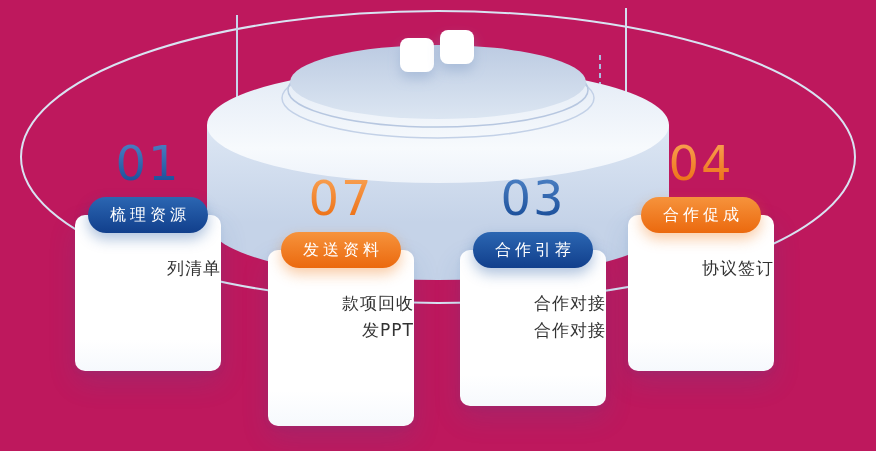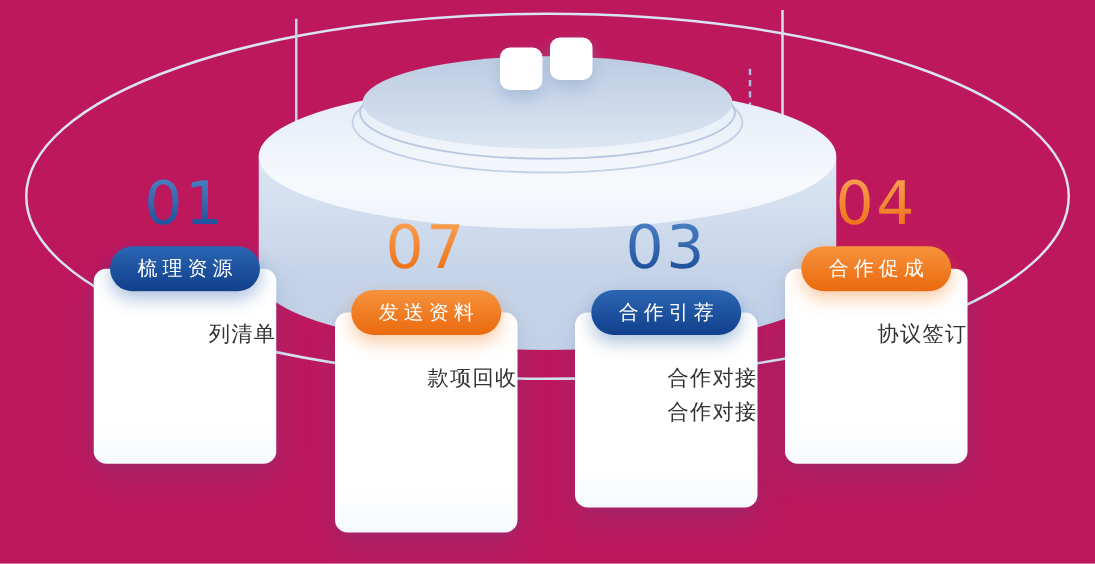--- a/index.html
+++ b/index.html
@@ -141,20 +141,21 @@
     <div class="step-card h2">
         <div class="card-item">列清单</div>
       </div>
   </div>
 
   <div class="step step-2 theme-orange">
     <div class="step-number">07</div>
     <div class="step-badge">发送资料</div>
     <div class="step-card h3">
         <div class="card-item">款项回收</div>
+        <div class="card-item">发PPT</div>
       </div>
   </div>
 
   <div class="step step-3 theme-blue">
     <div class="step-number">03</div>
     <div class="step-badge">合作引荐</div>
     <div class="step-card h2">
         <div class="card-item">合作对接</div>
         <div class="card-item">合作对接</div>
       </div>

